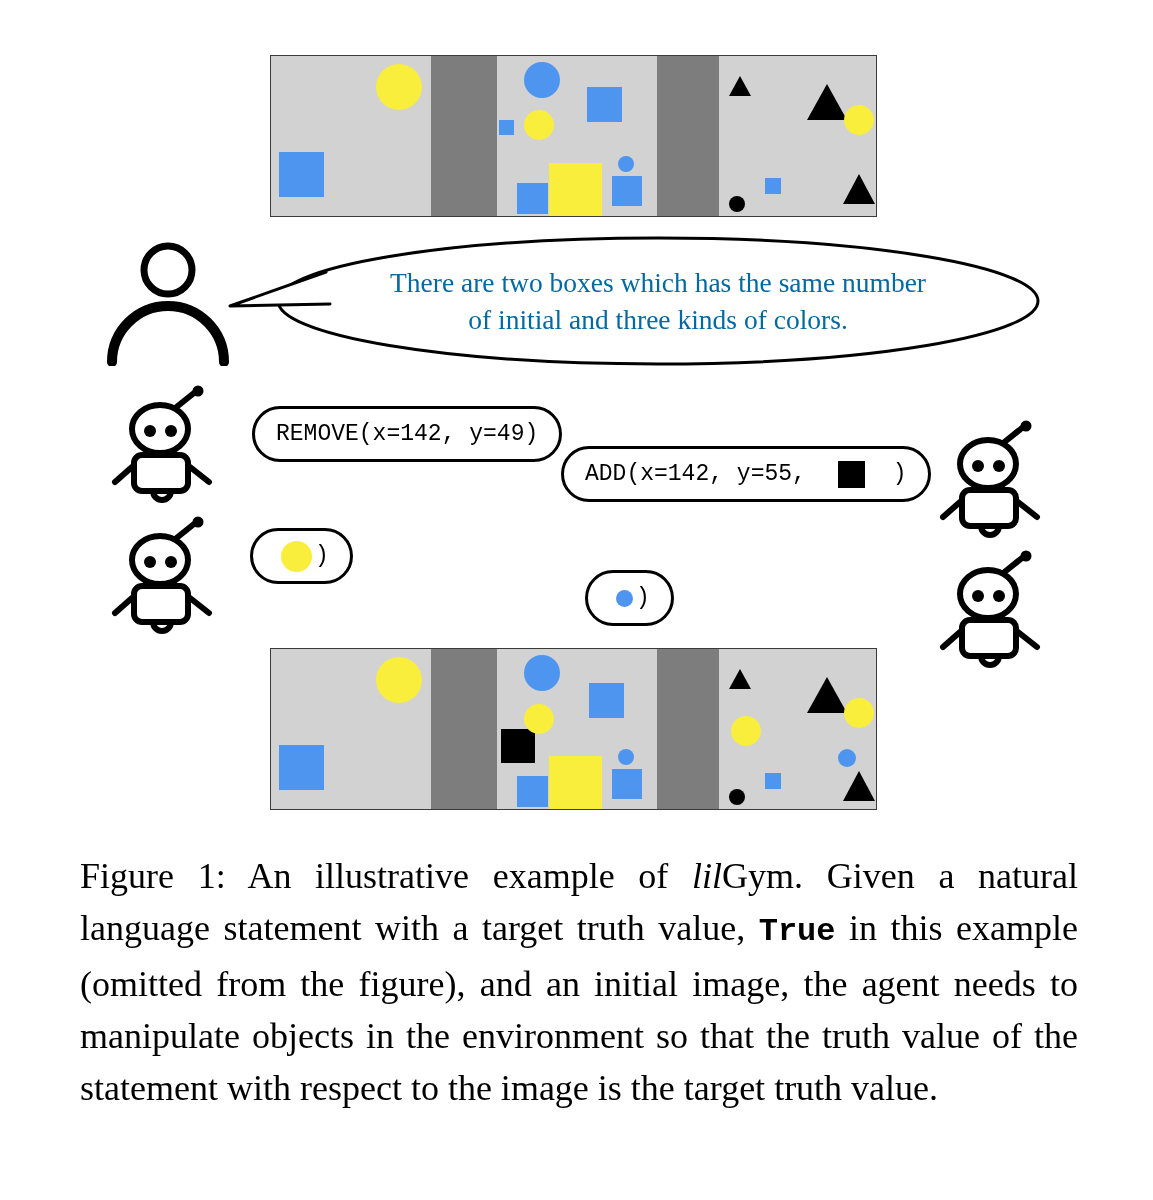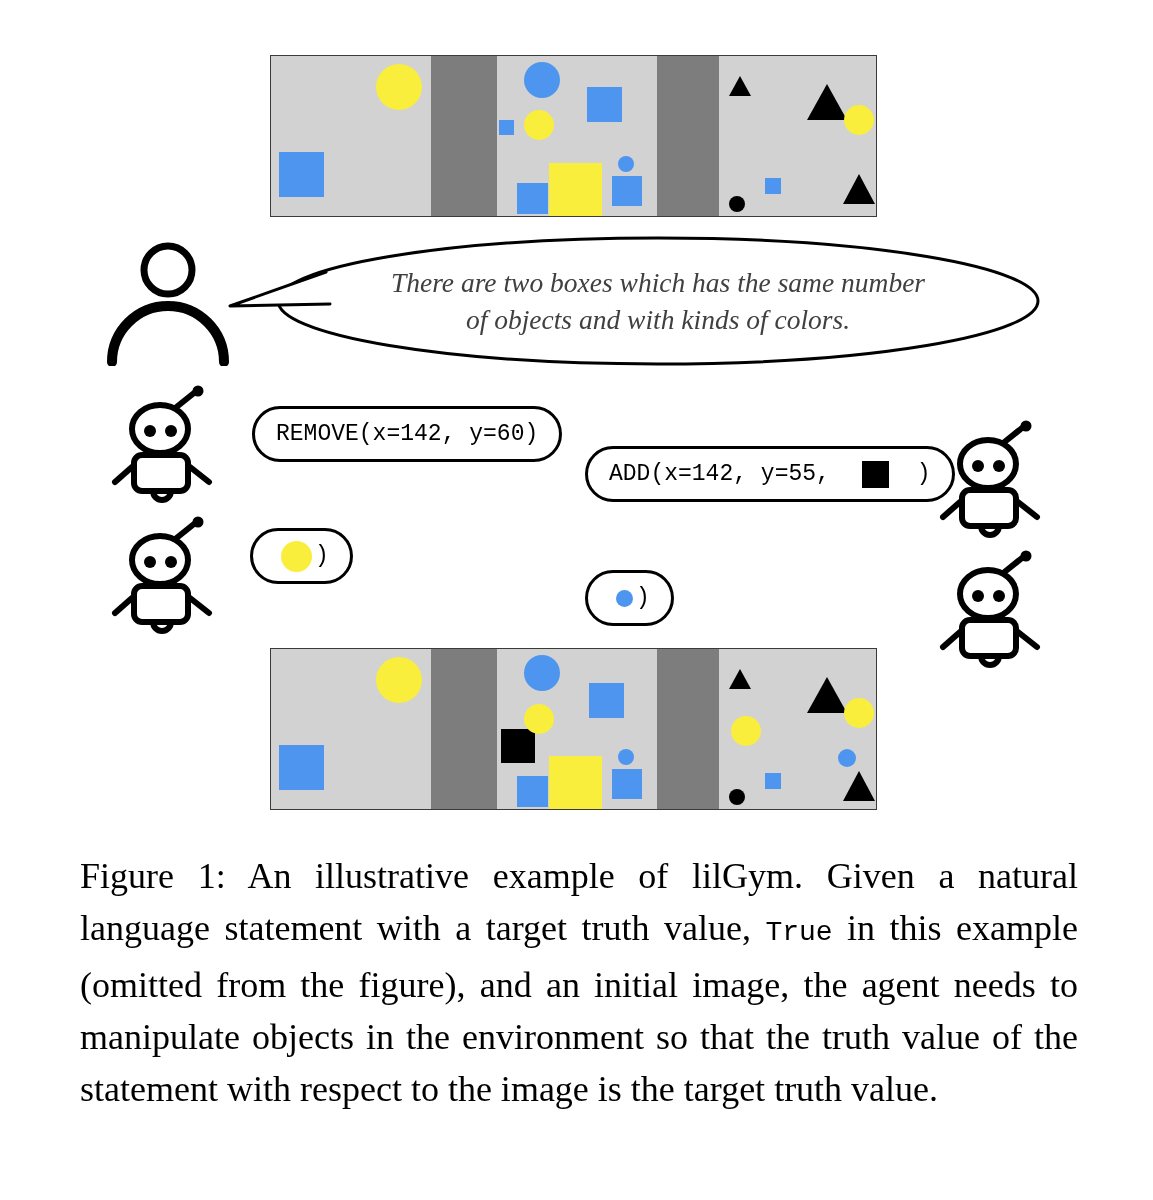--- a/index.html
+++ b/index.html
@@ -12,44 +12,44 @@
   .env-initial{top:55px;}
   .env-final{top:648px;}
   .env .shape{position:absolute;}
 
   
   .person{position:absolute;left:104px;top:240px;}
 
   
   .bubble-svg{position:absolute;left:222px;top:234px;}
   .speech-text{position:absolute;left:308px;top:264px;width:700px;text-align:center;
-               font-style:italic;font-size:27.5px;line-height:37px;color:#404040;}
+               font-size:27.5px;line-height:37px;color:#0369a1;}
 
   
   .robot{position:absolute;width:112px;height:122px;}
   .r1{left:110px;top:385px;}
   .r2{left:110px;top:516px;}
   .r3{left:938px;top:420px;}
   .r4{left:938px;top:550px;}
 
   
   .action-bubble{position:absolute;display:inline-flex;align-items:center;height:50px;
                  padding:0 21px;border:3px solid #000;border-radius:30px;background:#fff;
                  font-family:"Liberation Mono","DejaVu Sans Mono",monospace;font-size:23px;
                  white-space:pre;color:#000;}
   .ab1{left:252px;top:406px;}
-  .ab2{left:585px;top:446px;gap:25px;}
+  .ab2{left:561px;top:446px;gap:25px;}
   .ab3{left:250px;top:528px;}
   .ab4{left:585px;top:570px;}
 
   
   .caption{position:absolute;left:80px;top:850px;width:998px;margin:0;
            font-size:36px;line-height:52px;text-align:justify;color:#000;}
-  .seg-italic{}
-  .seg-mono{font-family:"Liberation Mono","DejaVu Sans Mono",monospace;font-size:28px;}
+  .seg-italic{font-style:italic;}
+  .seg-mono{font-family:"Liberation Mono","DejaVu Sans Mono",monospace;font-size:32px;font-weight:bold;}
 </style>
 </head>
 <body>
 
 <div class="canvas">
 
   <svg width="0" height="0" style="position:absolute">
     <defs>
       <g id="robot-shape" fill="none" stroke="#000" stroke-width="6" stroke-linecap="round">
         <line x1="64" y1="24" x2="84" y2="8"></line>
@@ -90,21 +90,21 @@
     <circle cx="64" cy="30" r="24" fill="none" stroke="#000" stroke-width="7"></circle>
     <path d="M 8 122 A 56 56 0 0 1 120 122" fill="none" stroke="#000" stroke-width="10" stroke-linecap="round"></path>
   </svg>
 
   <svg class="bubble-svg" width="822" height="136" viewBox="0 0 822 136">
     <ellipse cx="436" cy="67" rx="380" ry="63" fill="#fff" stroke="#000" stroke-width="3"></ellipse>
     <path d="M 104 38 L 8 72 L 108 70" fill="#fff" stroke="#000" stroke-width="3" stroke-linejoin="round" stroke-linecap="round"></path>
   </svg>
   <div class="speech-text">
     <div>There are two boxes which has the same number</div>
-    <div>of objects and with kinds of colors.</div>
+    <div>of initial and three kinds of colors.</div>
   </div>
 
   <div class="robot r1">
     <svg viewBox="0 0 112 122" width="112" height="122">
         <use href="#robot-shape"></use>
       </svg>
   </div>
   <div class="robot r2">
     <svg viewBox="0 0 112 122" width="112" height="122">
         <use href="#robot-shape"></use>
@@ -115,21 +115,21 @@
         <use href="#robot-shape"></use>
       </svg>
   </div>
   <div class="robot r4">
     <svg viewBox="0 0 112 122" width="112" height="122">
         <use href="#robot-shape"></use>
       </svg>
   </div>
 
   <div class="action-bubble ab1">
-    <span>REMOVE(x=142, y=60)</span><span></span>
+    <span>REMOVE(x=142, y=49)</span><span></span>
   </div>
   <div class="action-bubble ab2">
     <span>ADD(x=142, y=55,</span><span class="action-shape" style="display: inline-block; width: 27px; height: 27px; background: rgb(0, 0, 0); margin: 0px 3px 0px 7px;"></span><span>)</span>
   </div>
   <div class="action-bubble ab3">
     <span class="action-shape" style="display: inline-block; width: 31px; height: 31px; background: rgb(249, 238, 59); margin: 0px 3px 0px 7px; border-radius: 50%;"></span><span>)</span>
   </div>
   <div class="action-bubble ab4">
     <span class="action-shape" style="display: inline-block; width: 17px; height: 17px; background: rgb(78, 149, 239); margin: 0px 3px 0px 7px; border-radius: 50%;"></span><span>)</span>
   </div>

